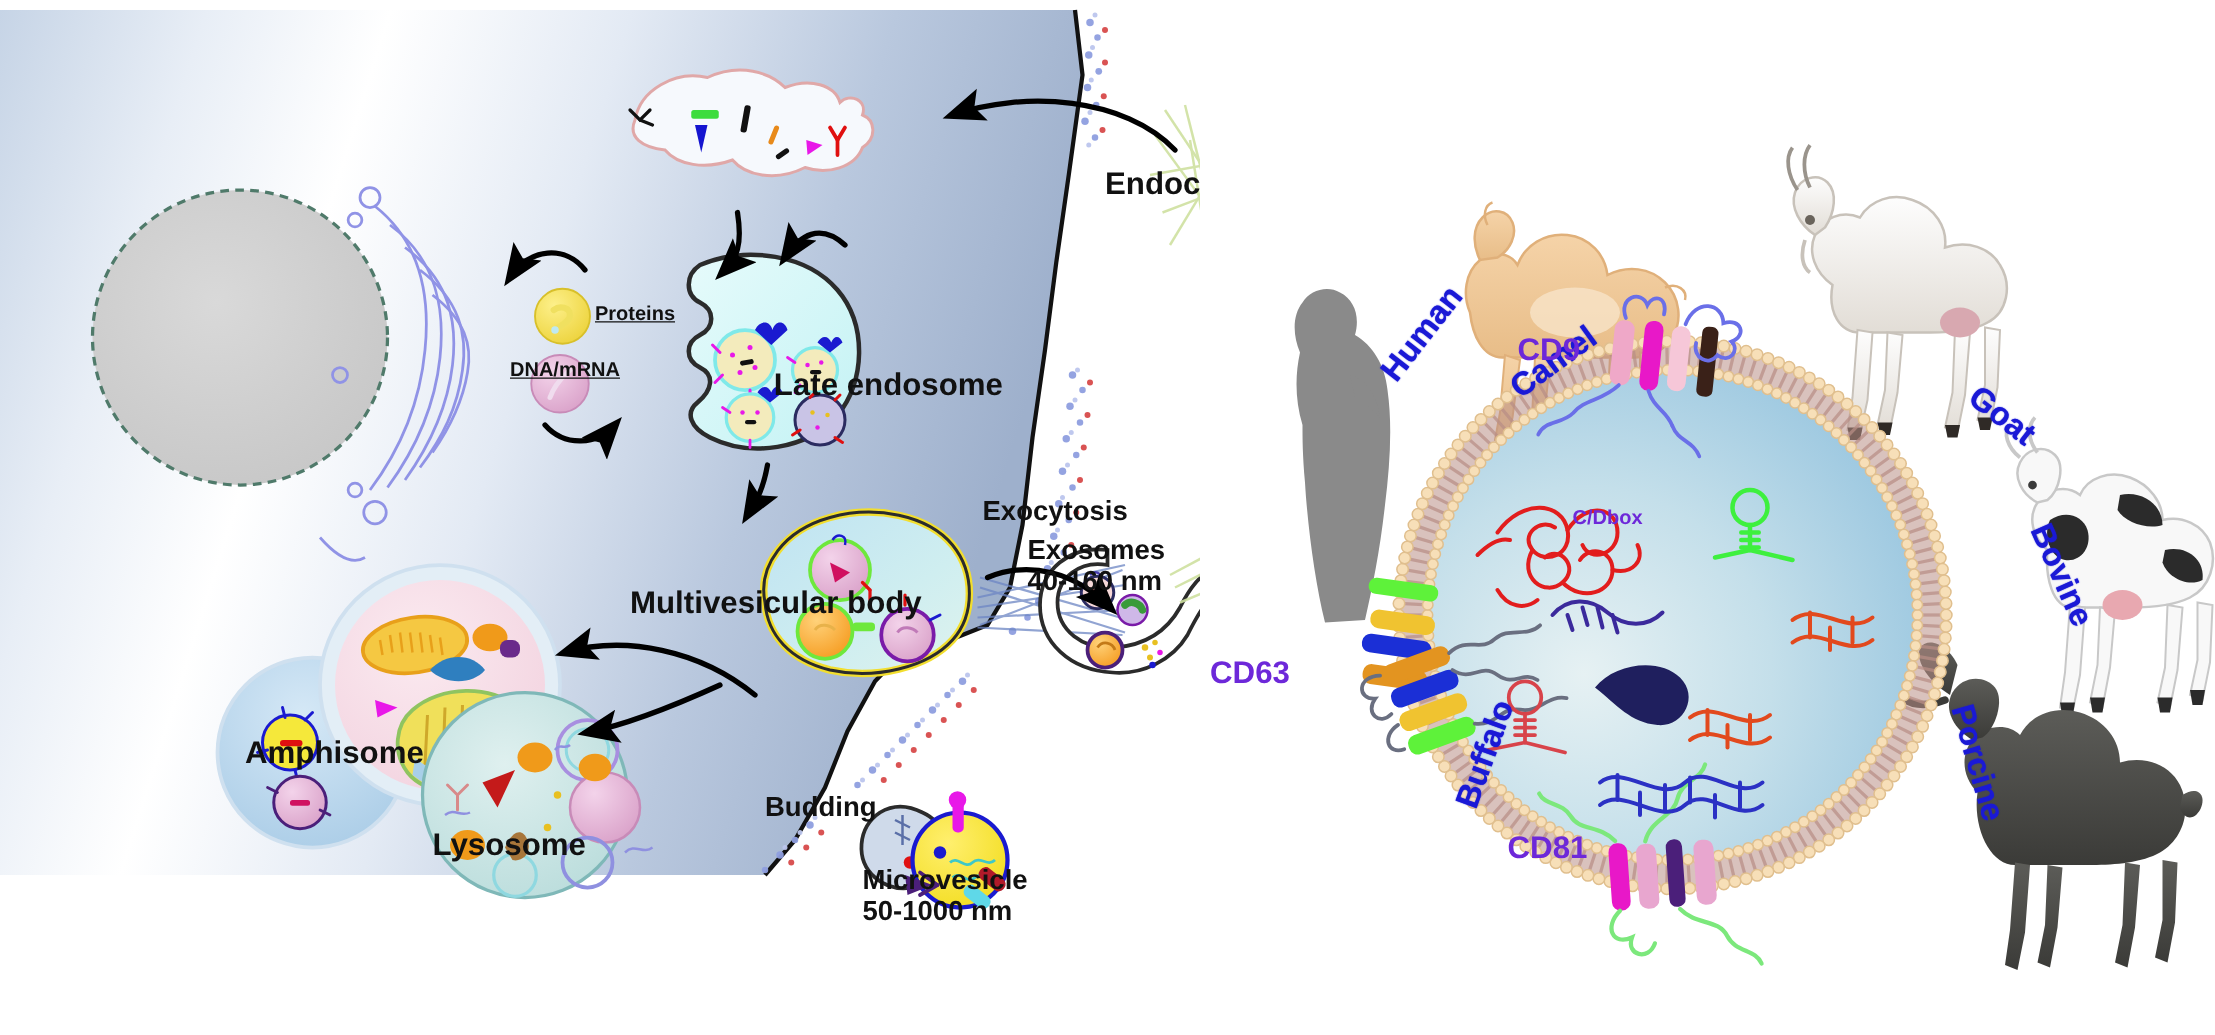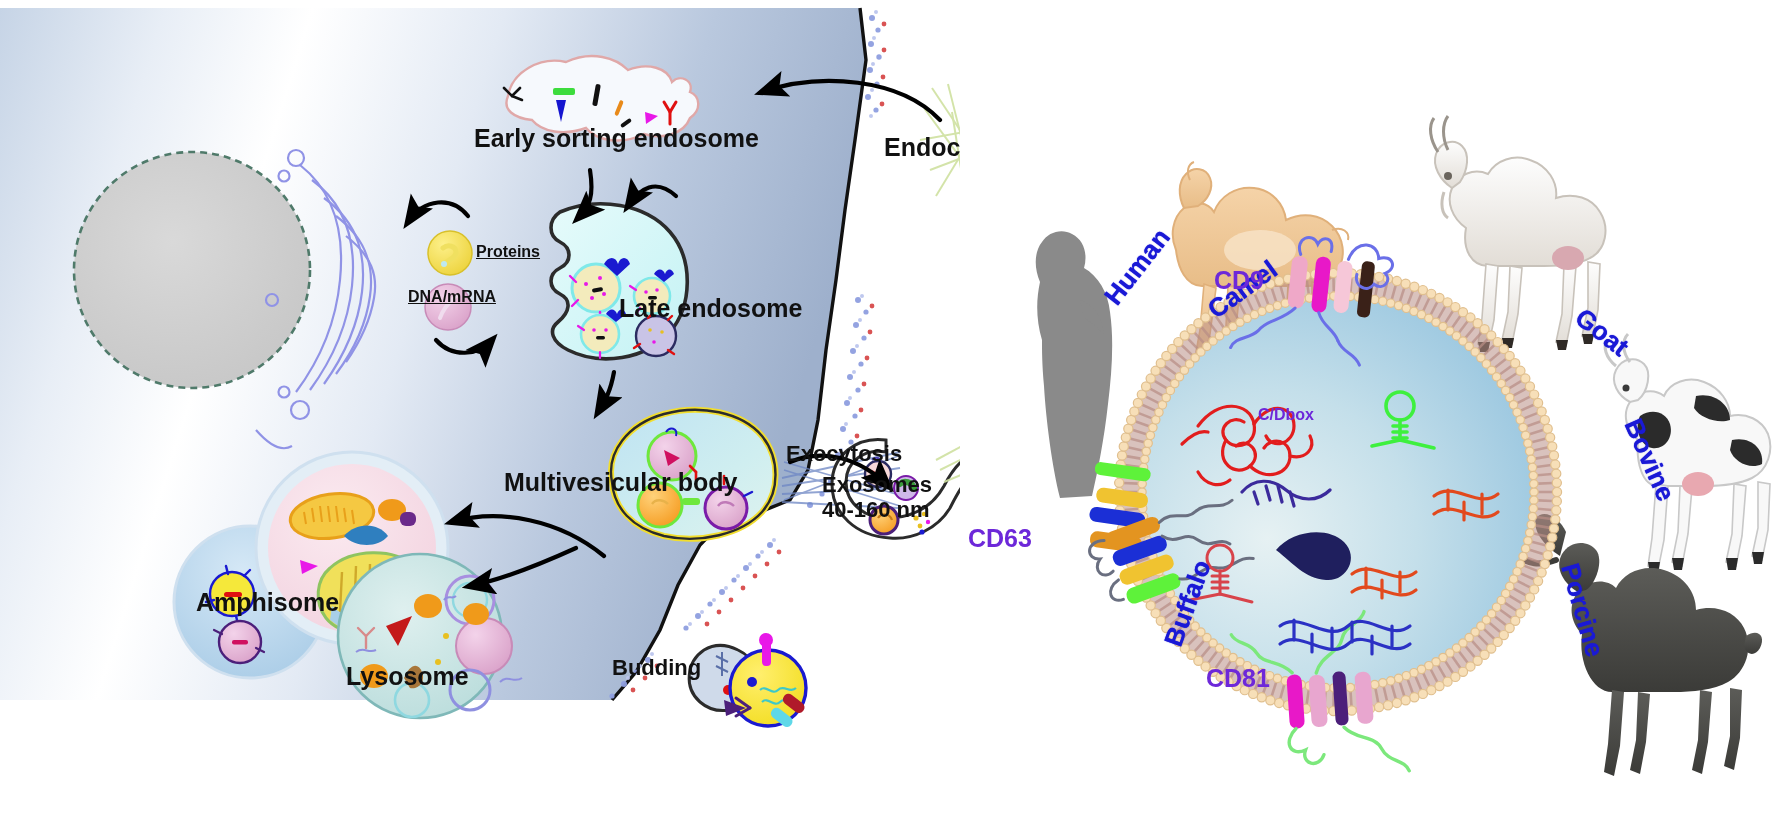--- a/index.html
+++ b/index.html
@@ -6,21 +6,21 @@
   body{width:1772px;height:828px;font-family:"Liberation Sans",sans-serif;overflow:hidden;}
   #stage{position:relative;width:1772px;height:828px;background:#ffffff;}
 
   
   #left-panel{position:absolute;left:0;top:0;width:960px;height:828px;overflow:hidden;}
   #right-panel{position:absolute;left:940px;top:0;width:832px;height:828px;overflow:hidden;}
 
   .lbl{position:absolute;color:#111;font-weight:bold;white-space:nowrap;
        font-family:"Liberation Sans",sans-serif;}
   .lbl.big{font-size:25px;}
-  .lbl.mid{font-size:22px;margin-top:45px;}
+  .lbl.mid{font-size:22px;}
   .lbl.sm{font-size:16px;text-decoration:underline;}
   .lbl.two{line-height:1.12;}
 
   .animal-lbl{position:absolute;color:#1a19d6;font-weight:bold;font-size:26px;
               white-space:nowrap;font-family:"Liberation Sans",sans-serif;
               text-shadow:0 0 1px #1a19d6;}
   .cd-lbl{position:absolute;color:#6d28d9;font-weight:bold;font-size:25px;white-space:nowrap;}
   .cd-lbl.small{font-size:16px;}
 
   svg{display:block;}
@@ -525,21 +525,20 @@
 
       <g fill="none" stroke="#5a2a10" stroke-width="4.6" stroke-linecap="round" marker-end="url(#arrowHeadBrown)">
         <path d="M1078,150 C1046,128 1018,136 1004,150"></path>
       </g>
 
       <g fill="none" stroke="#000" stroke-width="4.2" stroke-linecap="round" marker-end="url(#arrowHead)">
         <path d="M790,462 C824,448 860,458 888,486"></path>
       </g>
     </svg>
 
-    <div class="lbl big no-sel" style="left:474px;top:124px;">Early sorting endosome</div>
 
     <div class="lbl big no-sel" style="left:884px;top:133px;">Endocytosis</div>
 
     <div class="lbl sm no-sel" style="left:476px;top:243px;">Proteins</div>
 
     <div class="lbl sm no-sel" style="left:408px;top:288px;">DNA/mRNA</div>
 
     <div class="lbl big no-sel" style="left:578px;top:294px;margin-left:41px;">Late endosome</div>
 
     <div class="lbl big no-sel" style="left:504px;top:468px;">Multivesicular body</div>
@@ -548,22 +547,26 @@
 
     <div class="lbl mid two no-sel" style="left:822px;top:428px;">
       <div>Exosomes</div>
       <div>40-160 nm</div>
     </div>
 
     <div class="lbl big no-sel" style="left:196px;top:588px;">Amphisome</div>
 
     <div class="lbl big no-sel" style="left:346px;top:662px;">Lysosome</div>
 
-    <div class="lbl mid no-sel" style="left:612px;top:610px;">Budding</div>
-
+    <div class="lbl mid no-sel" style="left:612px;top:633px;">Budding</div>
+
+    <div class="lbl mid two no-sel" style="left:690px;top:692px;">
+      <div>Microvesicle</div>
+      <div>50-1000 nm</div>
+    </div>
   </div>
 
   <div id="right-panel">
 
     <svg width="832" height="828" viewBox="0 0 832 828">
       <defs>
         <radialGradient id="lumenGrad" cx="0.32" cy="0.62" r="0.85">
           <stop offset="0%" stop-color="#e6f1f3"></stop>
           <stop offset="45%" stop-color="#c4dfea"></stop>
           <stop offset="100%" stop-color="#8fc0dd"></stop>

